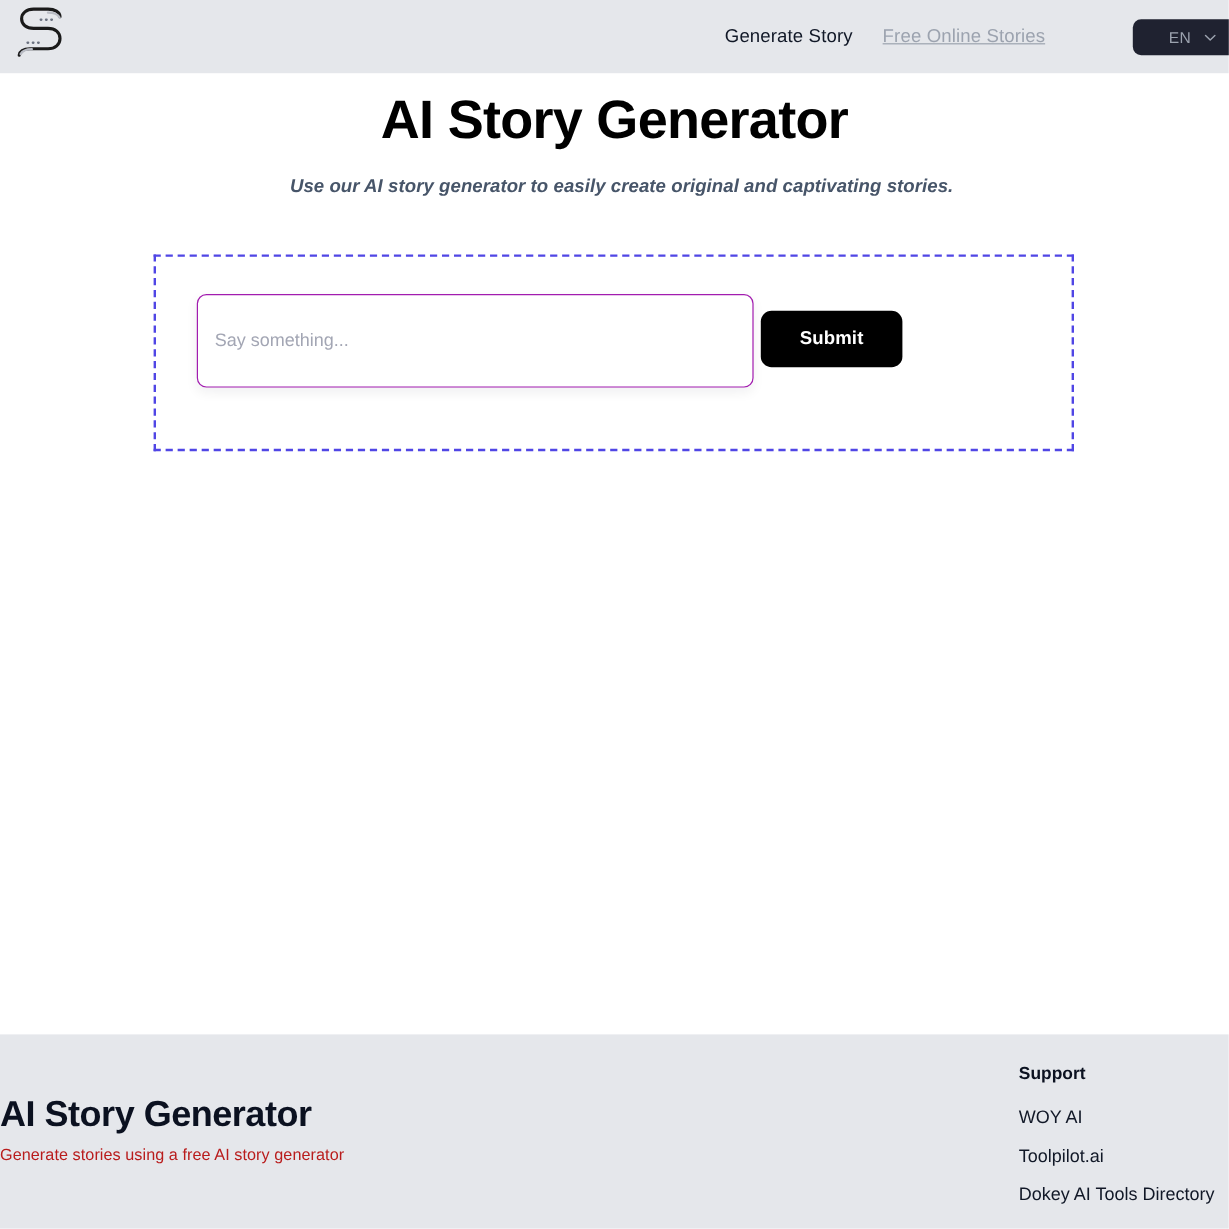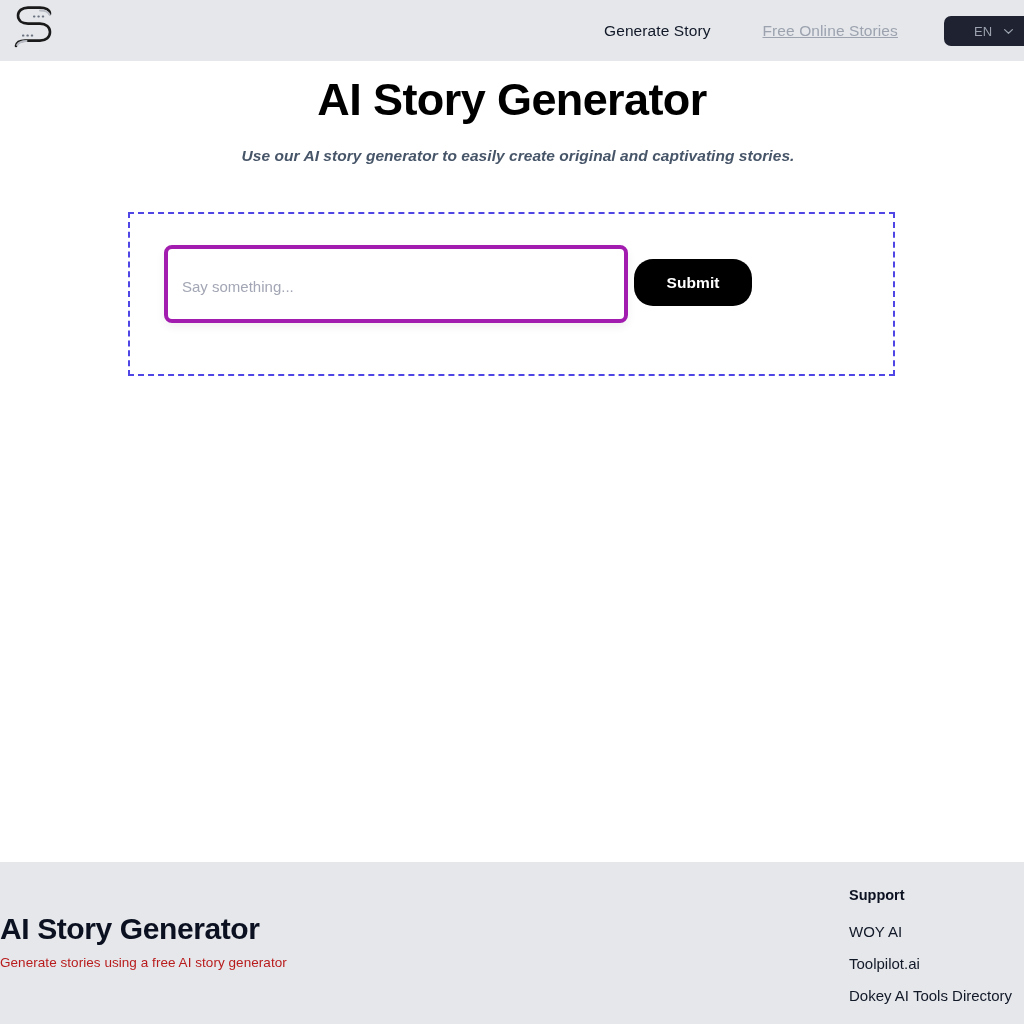--- a/index.html
+++ b/index.html
@@ -37,21 +37,21 @@
   }
   .logo-link svg { display: block; }
 
   .nav-links {
     position: absolute;
     left: 604px;
     top: 0;
     height: 61px;
     display: flex;
     align-items: center;
-    gap: 52px;
+    gap: 25px;
   }
 
   .nav-link {
     font-size: 15.5px;
     line-height: 1;
     color: #111827;
     text-decoration: none;
     white-space: nowrap;
     letter-spacing: 0.1px;
   }
@@ -130,21 +130,21 @@
     left: 34px;
     top: 31px;
     display: flex;
     align-items: flex-start;
     gap: 6px;
   }
 
   .prompt-input {
     width: 464px;
     height: 78px;
-    border: 4px solid #a21caf;
+    border: 1px solid #a21caf;
     border-radius: 8px;
     background: #ffffff;
     box-shadow: 0 4px 10px rgba(15, 23, 42, 0.06);
     font-family: "Liberation Sans", sans-serif;
     font-size: 15px;
     color: #4d7c0f;
     padding: 29px 14px 14px 14px;
     resize: none;
     outline: none;
     line-height: 1.2;
@@ -152,21 +152,21 @@
   .prompt-input::placeholder {
     color: #a3a6b4;
   }
 
   .submit-button {
     width: 118px;
     height: 47px;
     background: #000000;
     color: #ffffff;
     border: none;
-    border-radius: 19px;
+    border-radius: 9px;
     font-family: "Liberation Sans", sans-serif;
     font-size: 15.5px;
     font-weight: 700;
     cursor: pointer;
     letter-spacing: 0.1px;
     margin-top: 14px;
   }
 
   
   .site-footer {

